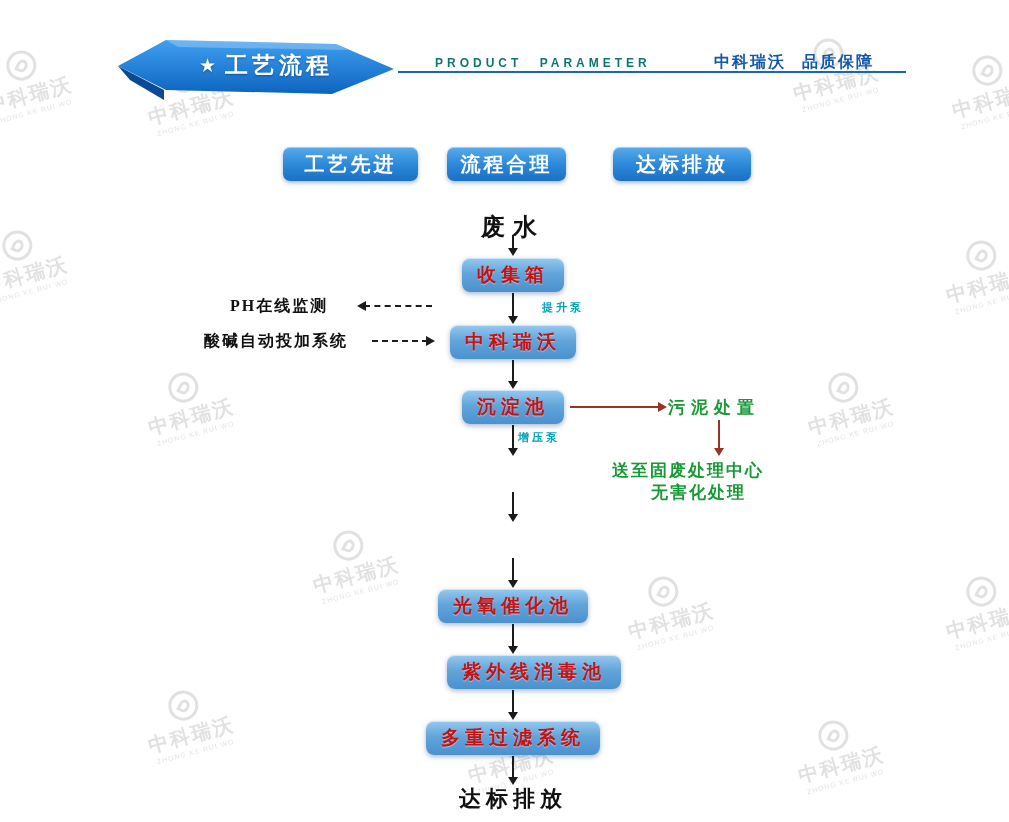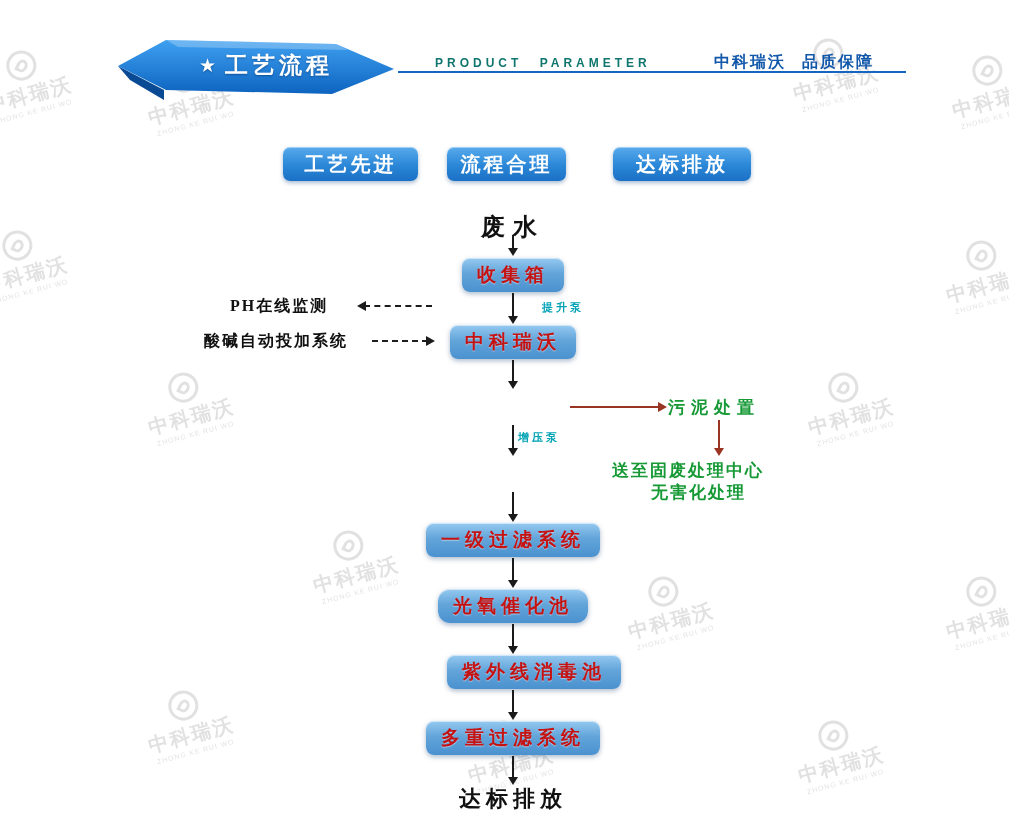--- a/index.html
+++ b/index.html
@@ -276,20 +276,21 @@
   <div class="harrow" style="left:366px; top:335px; width:68px;">
     <div class="harrow-line"></div>
       <div class="harrow-head-right"></div>
   </div>
 
   <div class="varrow" style="top:360px;">
       <div class="varrow-line" style="height:21px;"></div>
       <div class="varrow-head"></div>
     </div>
 
+  <div class="flow-box" style="top:390px;">沉淀池</div>
 
   <div class="harrow solid" style="left:570px; top:401px; width:96px;">
     <div class="harrow-line"></div>
       <div class="harrow-head-right"></div>
   </div>
   <div class="ann green" style="left:668px; top:396px; letter-spacing:6px;">污泥处置</div>
   <div class="varrow brown" style="left:711px; top:420px; width:16px;">
       <div class="varrow-line" style="height:28px;"></div>
       <div class="varrow-head"></div>
     </div>
@@ -301,28 +302,27 @@
       <div class="varrow-head"></div>
     </div>
   <div class="ann teal" style="left:518px; top:430px;">增压泵</div>
 
 
   <div class="varrow" style="top:492px;">
       <div class="varrow-line" style="height:22px;"></div>
       <div class="varrow-head"></div>
     </div>
 
-  <div class="flow-box" style="top:523px;">一级过滤系统</div>
 
   <div class="varrow" style="top:558px;">
       <div class="varrow-line" style="height:22px;"></div>
       <div class="varrow-head"></div>
     </div>
 
-  <div class="flow-box" style="top:589px;border-radius:12px;">光氧催化池</div>
+  <div class="flow-box" style="top:589px;">光氧催化池</div>
 
   <div class="varrow" style="top:624px;">
       <div class="varrow-line" style="height:22px;"></div>
       <div class="varrow-head"></div>
     </div>
 
   <div class="flow-box" style="top:655px;margin-left:21px;">紫外线消毒池</div>
 
   <div class="varrow" style="top:690px;">
       <div class="varrow-line" style="height:22px;"></div>

